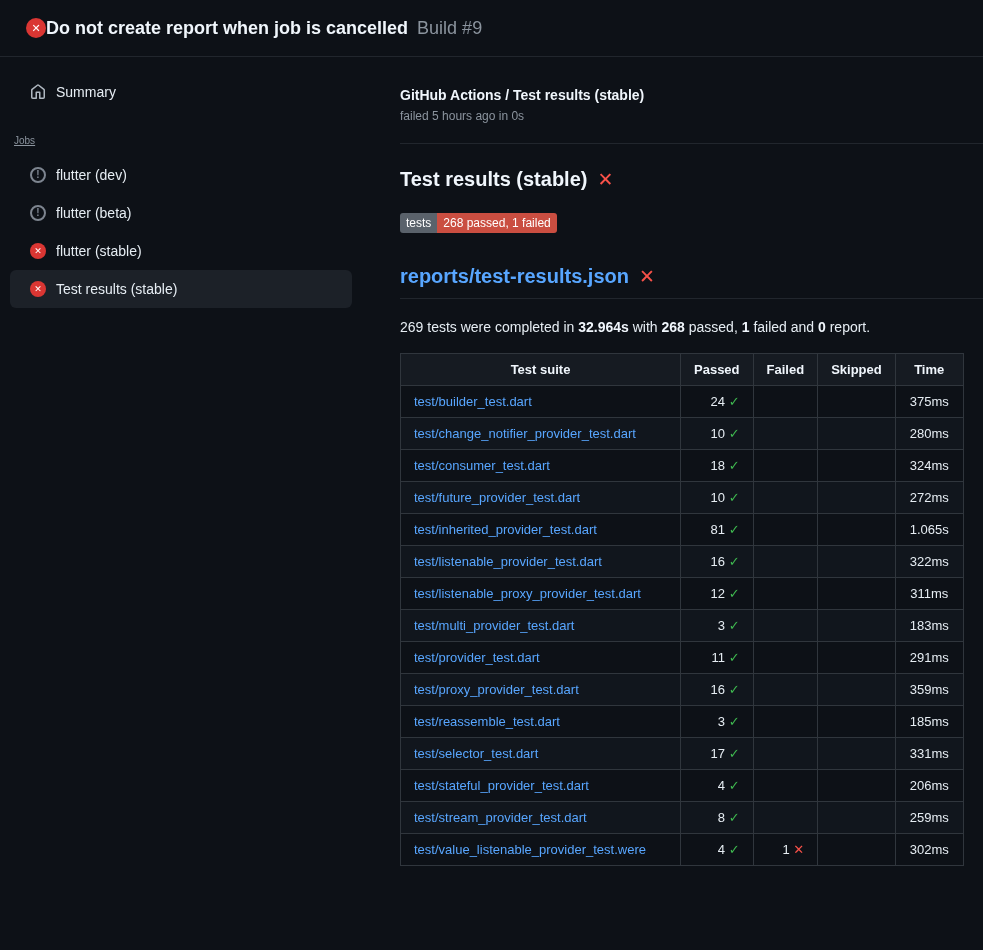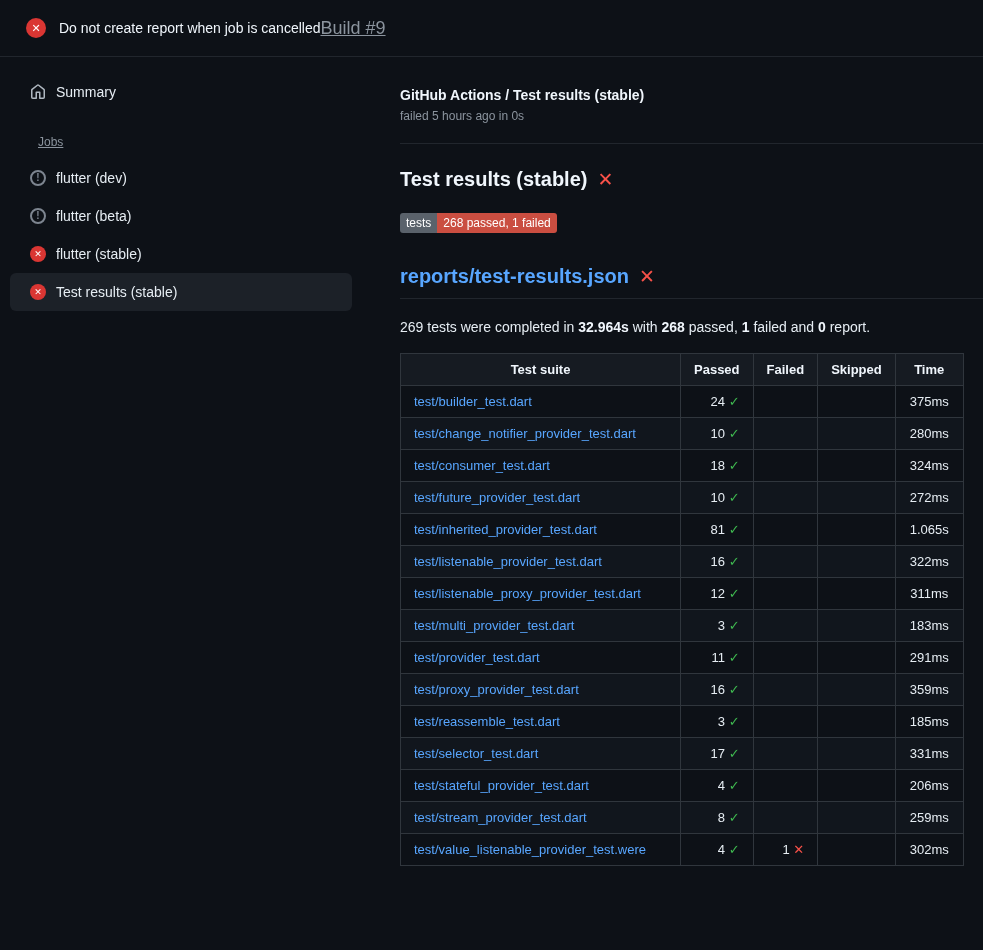--- a/index.html
+++ b/index.html
@@ -21,37 +21,37 @@
   
   .app-header{
     display:flex;align-items:center;height:57px;
     padding:0 16px 0 26px;border-bottom:1px solid var(--border-subtle);
   }
   .fail-circle{
     width:20px;height:20px;border-radius:50%;background:var(--fail-circle);
     color:#fff;display:flex;align-items:center;justify-content:center;
     font-size:11px;font-weight:700;flex:none;
   }
-  .header-title{font-size:14px;font-weight:400;color:var(--text-bright);margin-left:13px;white-space:nowrap;}
-  .header-build{font-size:18px;font-weight:400;color:var(--muted);margin-left:0;white-space:nowrap;text-decoration:underline;}
+  .header-title{font-size:18px;font-weight:700;color:var(--text-bright);white-space:nowrap;}
+  .header-build{font-size:18px;font-weight:400;color:var(--muted);margin-left:9px;white-space:nowrap;}
 
   
   .layout{display:flex;align-items:flex-start;}
 
   
   .sidebar{width:380px;flex:none;padding:16px 28px 0 10px;}
   .side-item{
     display:flex;align-items:center;gap:10px;
     padding:10px 10px 10px 20px;border-radius:6px;
     font-size:14px;color:var(--text);cursor:pointer;height:38px;
   }
   .side-item.selected{background:var(--selected-bg);}
   .side-label{white-space:nowrap;}
   .home-ic{width:16px;height:16px;flex:none;color:#afb8c1;display:flex;align-items:center;justify-content:center;}
-  .jobs-label{color:var(--muted);font-size:12px;margin:24px 0 10px 28px;text-decoration:underline;}
+  .jobs-label{color:var(--muted);font-size:10px;margin:24px 0 10px 4px;text-decoration:underline;}
   .status-ic{
     width:16px;height:16px;border-radius:50%;flex:none;
     display:flex;align-items:center;justify-content:center;
     font-size:9px;font-weight:700;line-height:1;
   }
   .status-ic.cancelled{border:2px solid #7d8590;color:#7d8590;font-size:10px;}
   .status-ic.failed{background:var(--fail-circle);color:#fff;}
 
   
   .main{flex:1;padding:30px 0 0 20px;min-width:0;}

